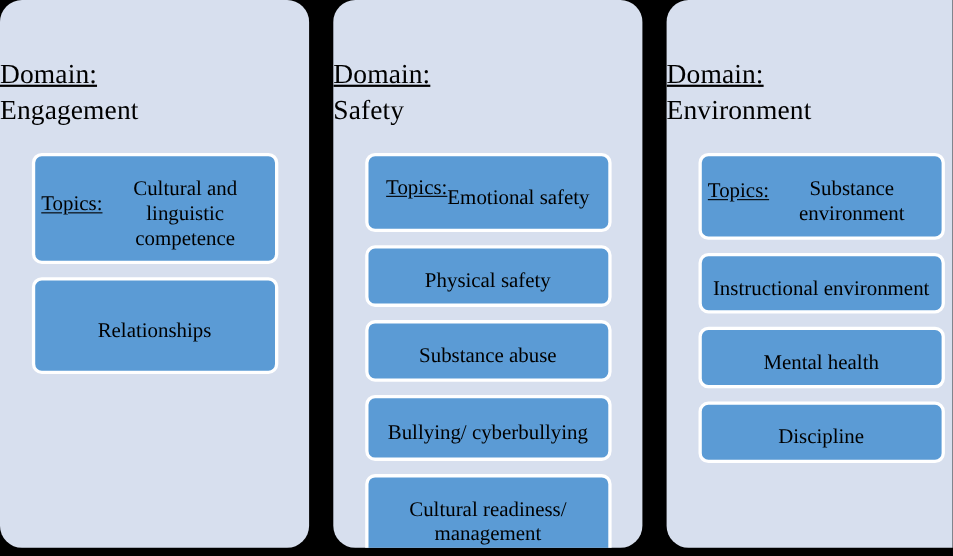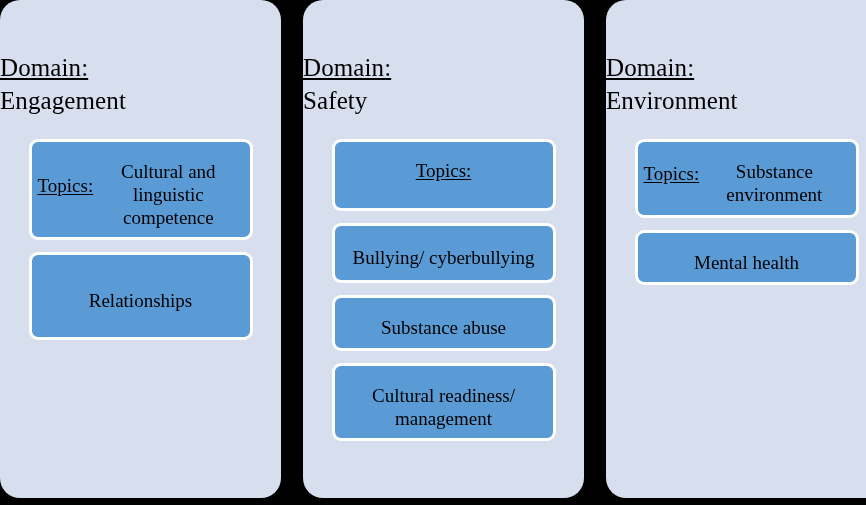--- a/index.html
+++ b/index.html
@@ -121,42 +121,52 @@
   </section>
 
   <section class="domain-panel col-safety">
     <div class="domain-title">
       <span class="label">Domain:</span>
       <span class="value">Safety</span>
     </div>
     <div class="topics-stack">
       <div class="topic-box first">
         <span class="topics-label">Topics:</span>
+        <span class="topic-text">Emotional safety</span>
+      </div>
+      <div class="topic-box">
+        <span class="topic-text">Physical safety</span>
+      </div>
+      <div class="topic-box">
+        <span class="topic-text">Substance abuse</span>
       </div>
       <div class="topic-box two-line">
         <span class="topic-text">Bullying/ cyberbullying</span>
-      </div>
-      <div class="topic-box">
-        <span class="topic-text">Substance abuse</span>
       </div>
       <div class="topic-box two-line">
         <span class="topic-text">Cultural readiness/ management</span>
       </div>
     </div>
   </section>
 
   <section class="domain-panel col-environment">
     <div class="domain-title">
       <span class="label">Domain:</span>
       <span class="value">Environment</span>
     </div>
     <div class="topics-stack">
       <div class="topic-box first">
         <span class="topics-label">Topics:</span>
         <span class="topic-text">Substance environment</span>
       </div>
+      <div class="topic-box two-line">
+        <span class="topic-text">Instructional environment</span>
+      </div>
       <div class="topic-box">
         <span class="topic-text">Mental health</span>
+      </div>
+      <div class="topic-box">
+        <span class="topic-text">Discipline</span>
       </div>
     </div>
   </section>
 
 </div>
 
 </body></html>

